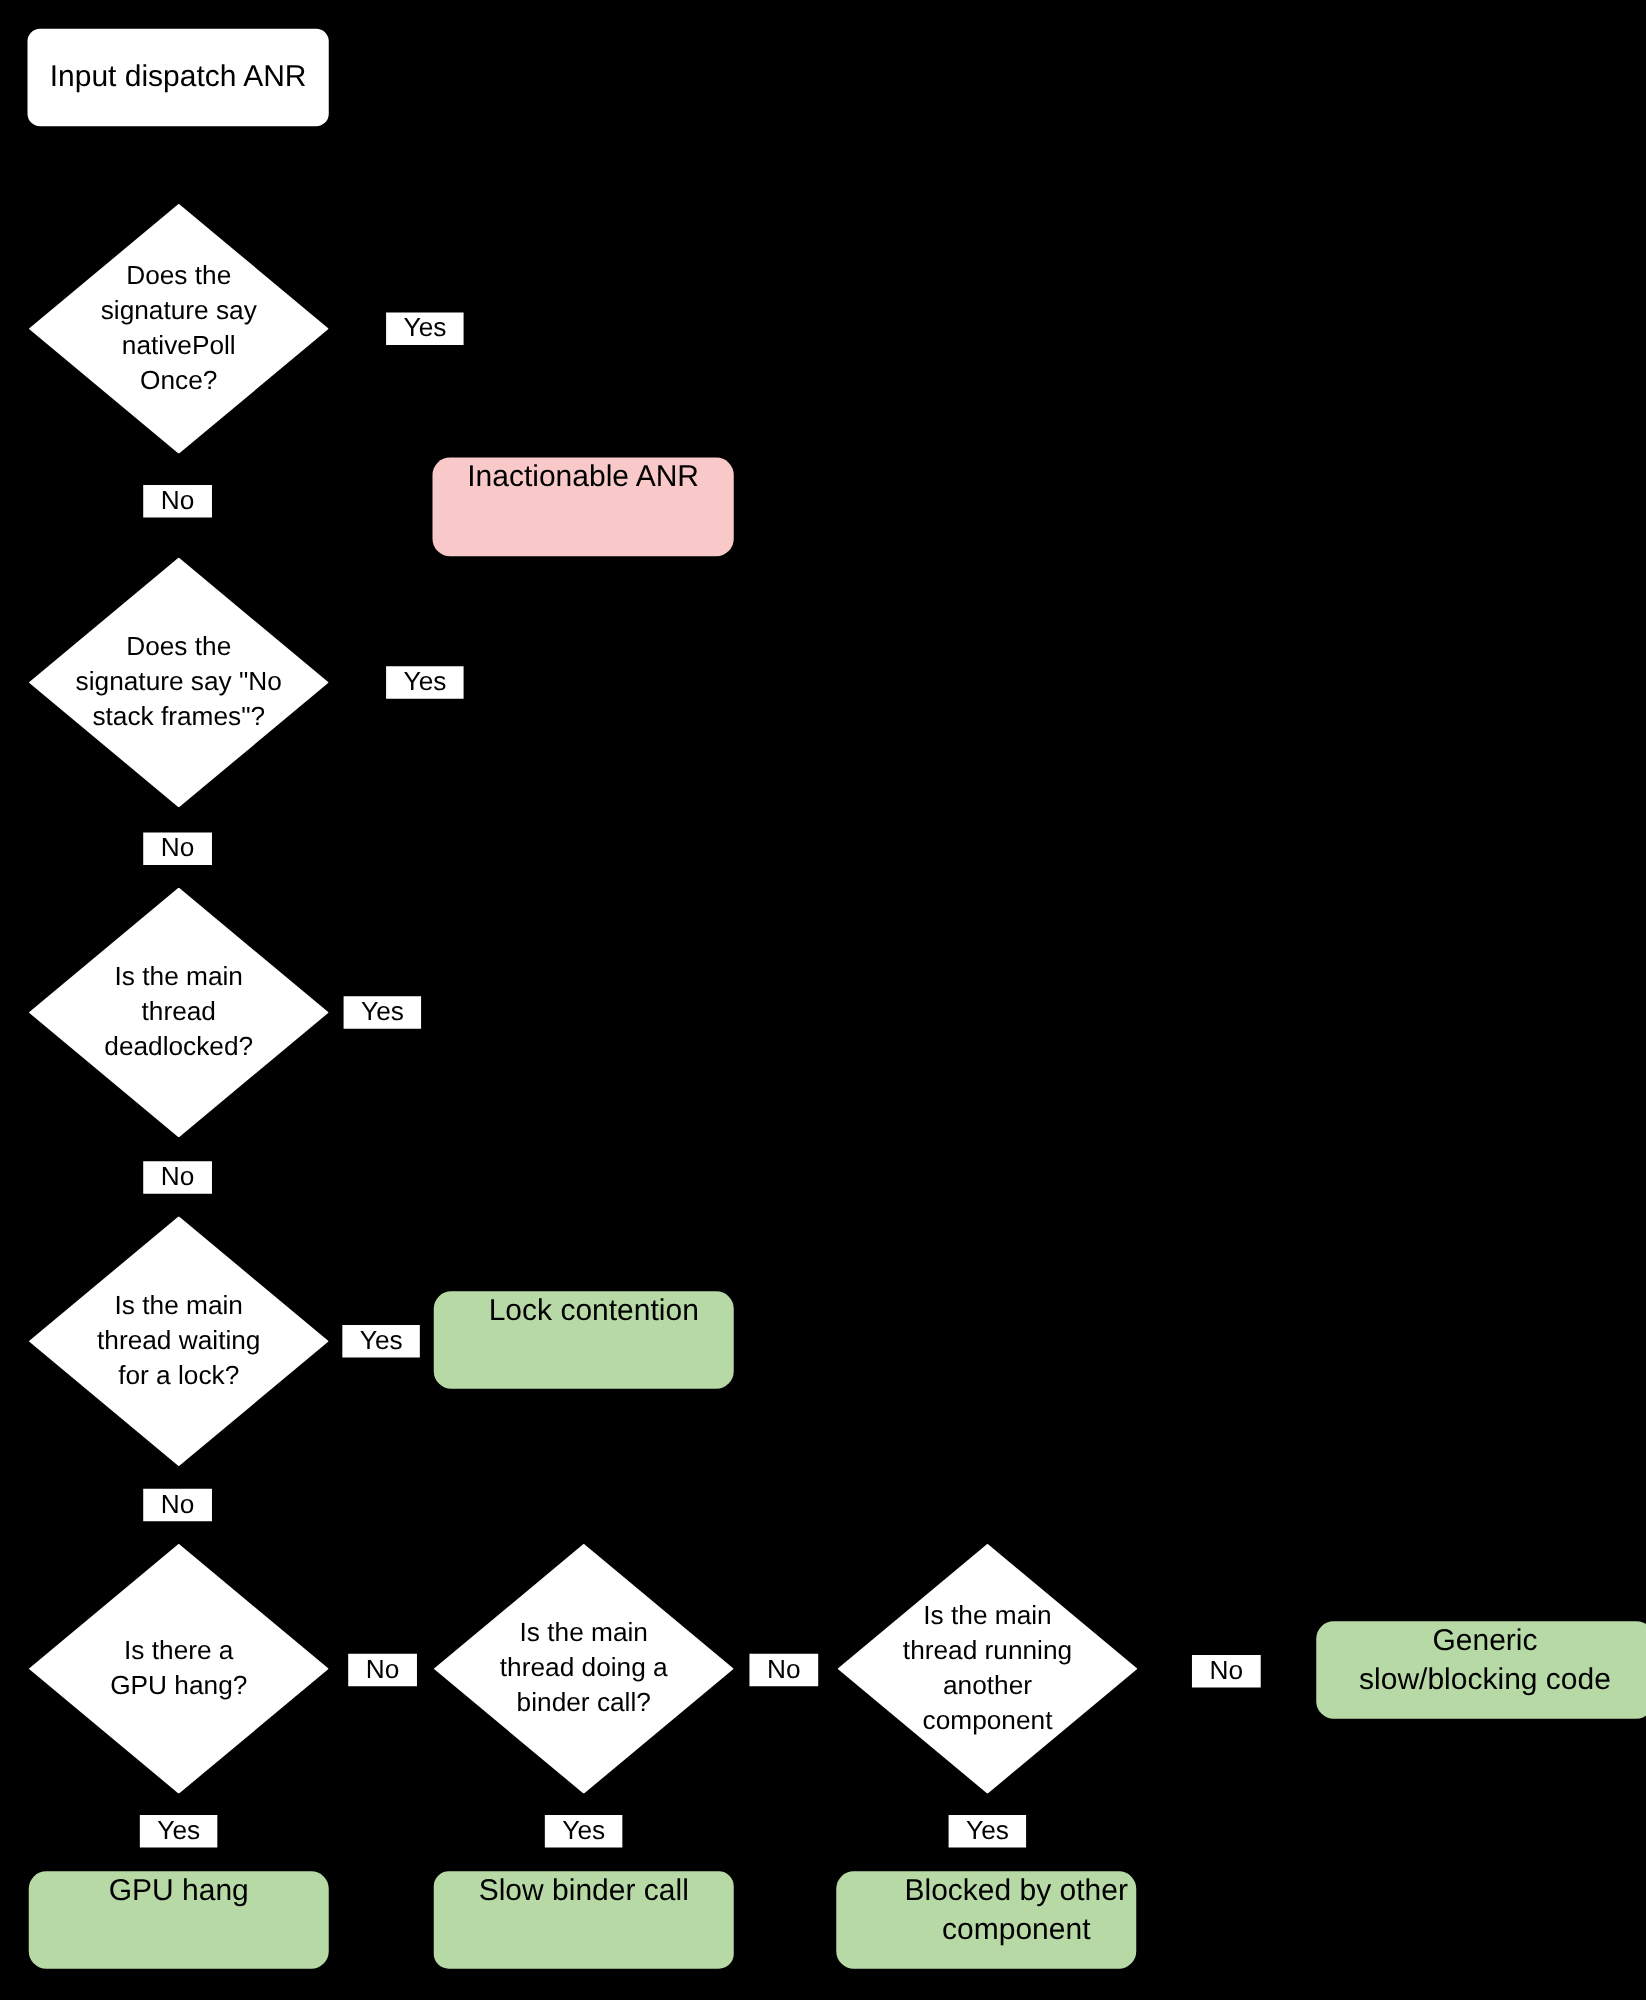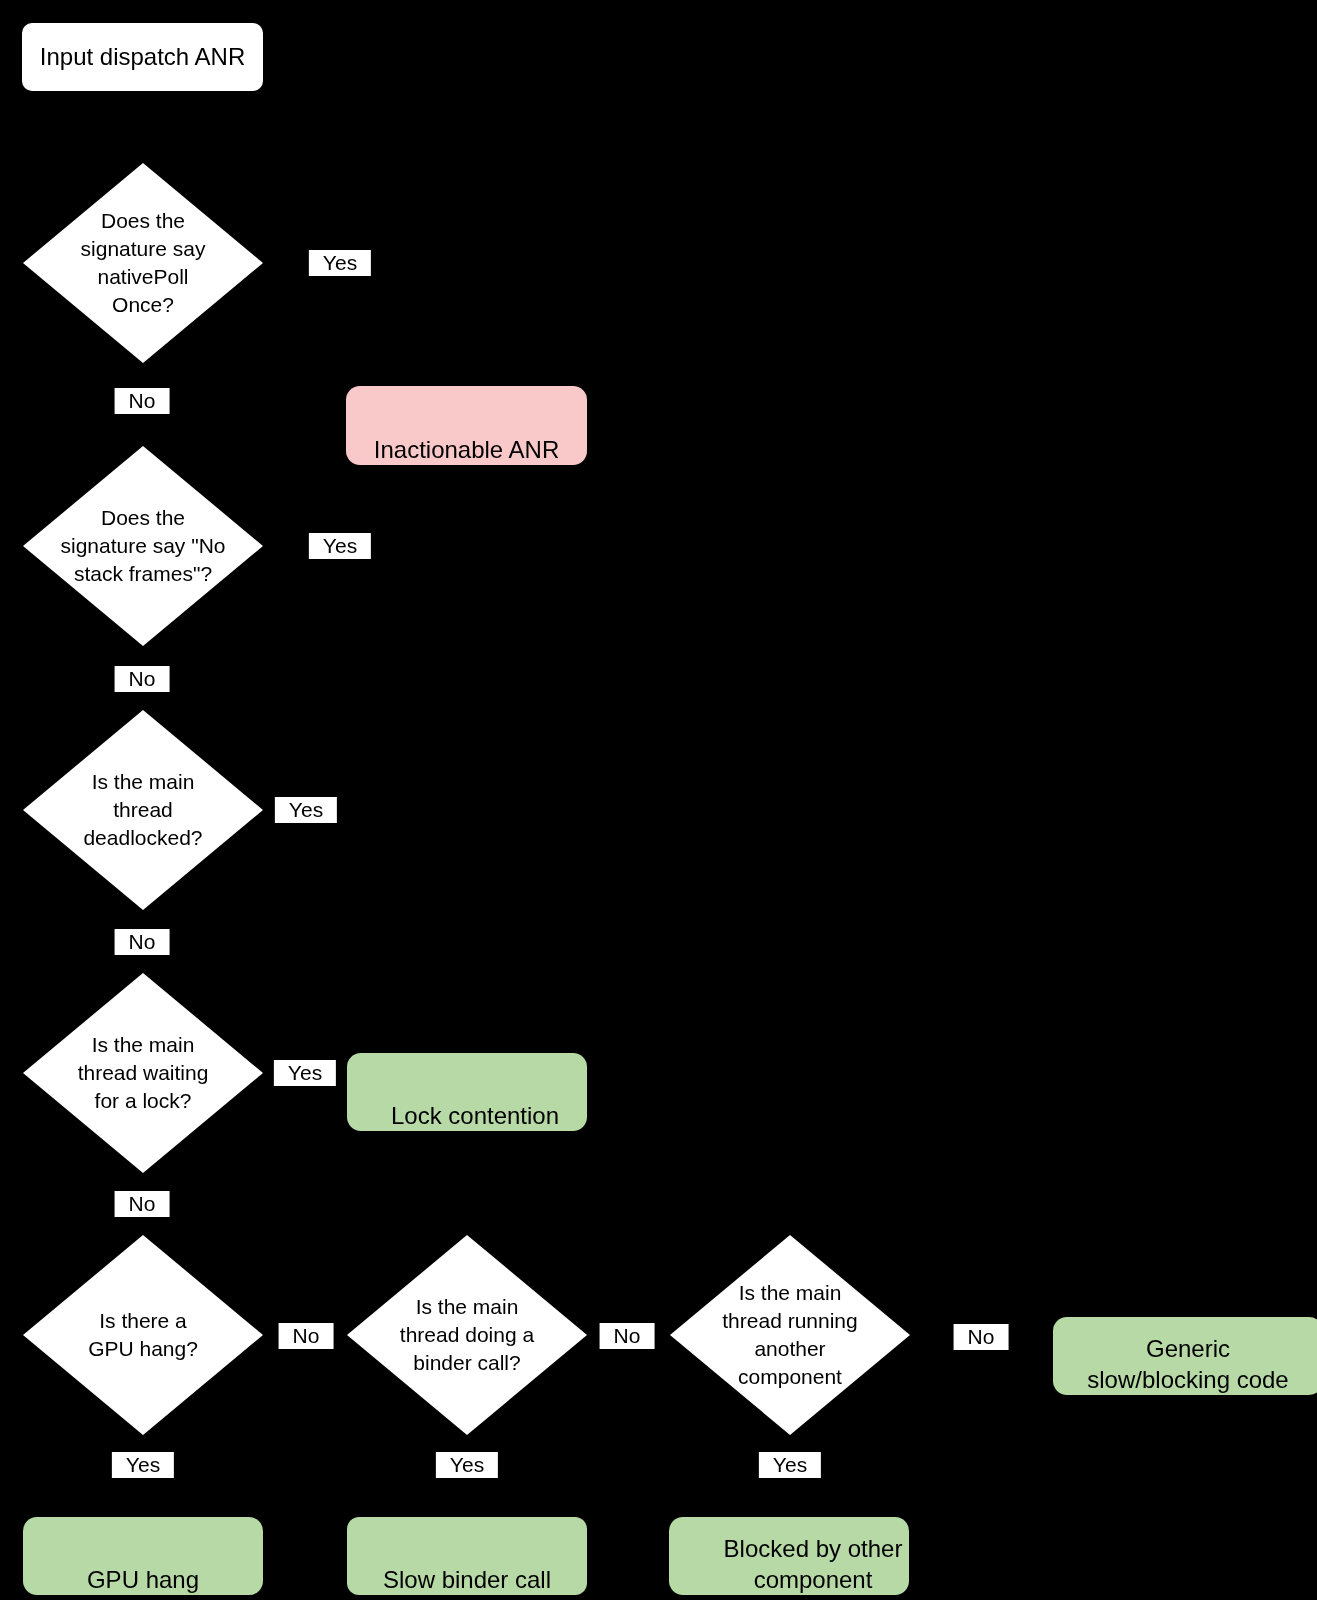--- a/index.html
+++ b/index.html
@@ -15,23 +15,23 @@
   .node{position:absolute;box-sizing:border-box;}
   .rectnode{
     background:#ffffff;
     border-radius:10px;
     display:flex;align-items:center;justify-content:center;
     text-align:center;
     font-size:24px;line-height:30px;color:#000;
   }
   .terminal{
     border-radius:14px;
-    display:flex;flex-direction:column;align-items:center;justify-content:flex-end;
+    display:flex;flex-direction:column;align-items:center;justify-content:flex-start;
     text-align:center;
-    font-size:24px;line-height:31px;color:#000;margin-top:20px;
+    font-size:24px;line-height:31px;color:#000;
   }
   .terminal.green{background:#b6d9a6;}
   .terminal.red{background:#f8c9c8;}
   .diamond{
     width:240px;height:200px;
     background:#ffffff;
     clip-path:polygon(50% 0%,100% 50%,50% 100%,0% 50%);
     display:flex;flex-direction:column;align-items:center;justify-content:center;
     text-align:center;
     font-size:21px;line-height:28px;color:#000;
@@ -39,21 +39,21 @@
   .diamond span, .terminal span, .rectnode span{display:block;}
   .elabel{
     position:absolute;
     transform:translate(-50%,-50%);
     background:#ffffff;color:#000;
     font-size:21px;line-height:26px;
     padding:0 14px;
     white-space:nowrap;
   }
   
-  .n-start{left:22px;top:23px;width:241px;height:68px;}
+  .n-start{left:22px;top:23px;width:241px;height:78px;}
   .n-d1{left:23px;top:163px;}
   .n-inactionable{left:346px;top:366px;width:241px;height:79px;}
   .n-d2{left:23px;top:446px;}
   .n-deadlock{left:347px;top:771px;width:240px;height:78px;}
   .n-d3{left:23px;top:710px;}
   .n-lock{left:347px;top:1033px;width:240px;height:78px;padding-left:16px;}
   .n-d4{left:23px;top:973px;}
   .n-d5{left:23px;top:1235px;}
   .n-d6{left:347px;top:1235px;}
   .n-d7{left:670px;top:1235px;}

